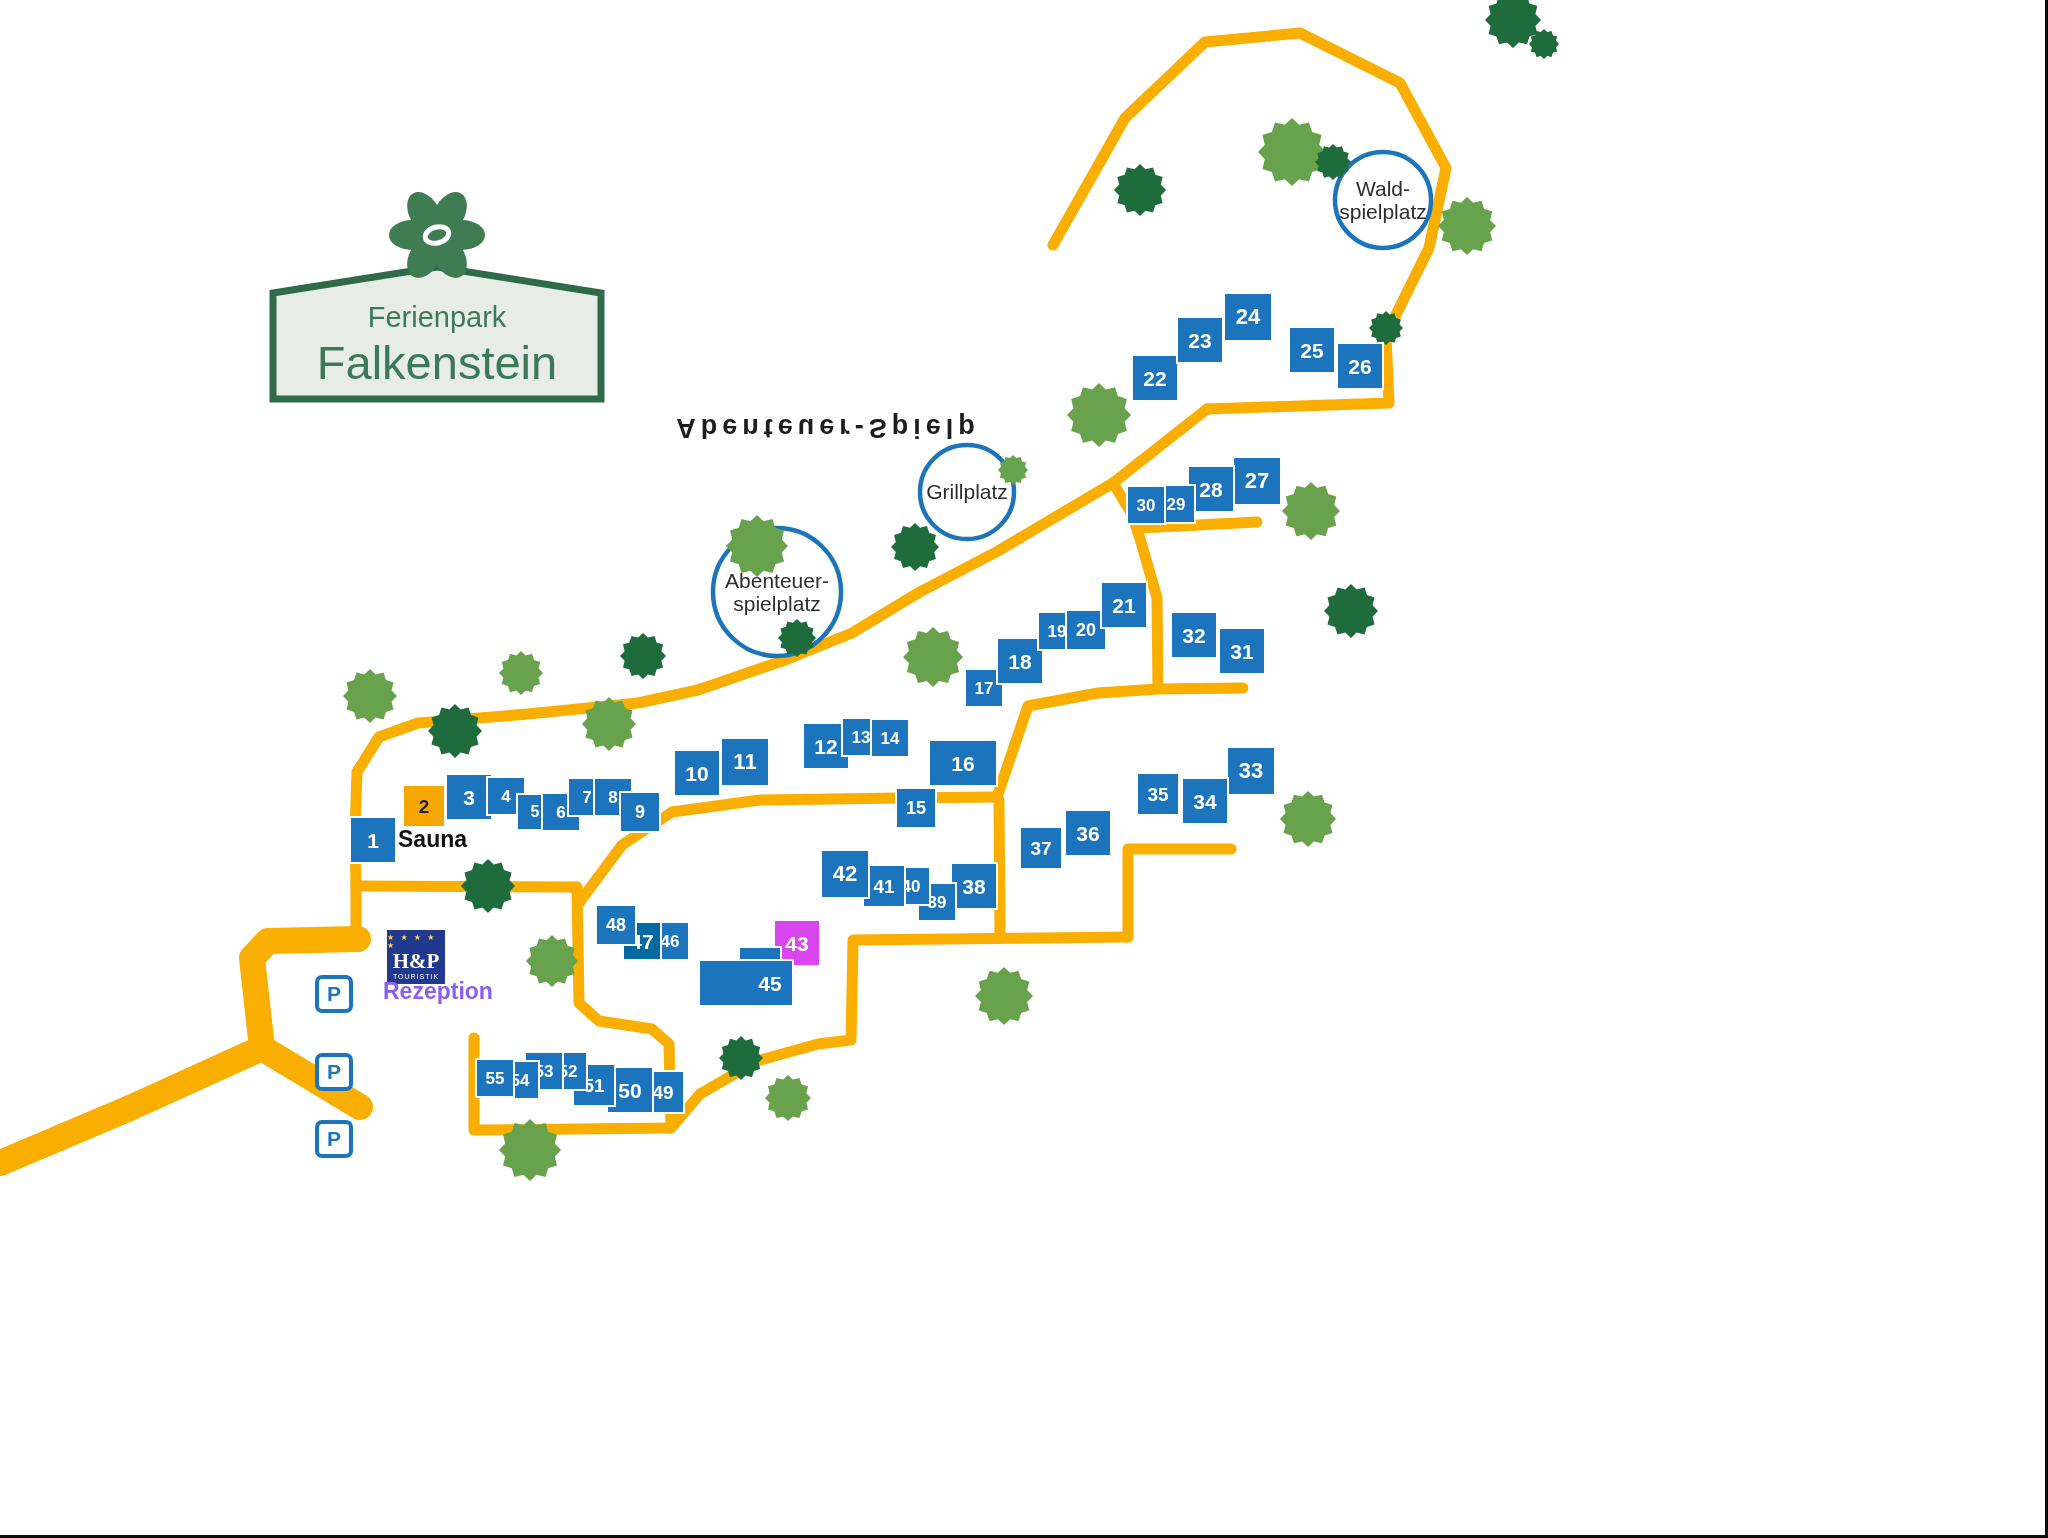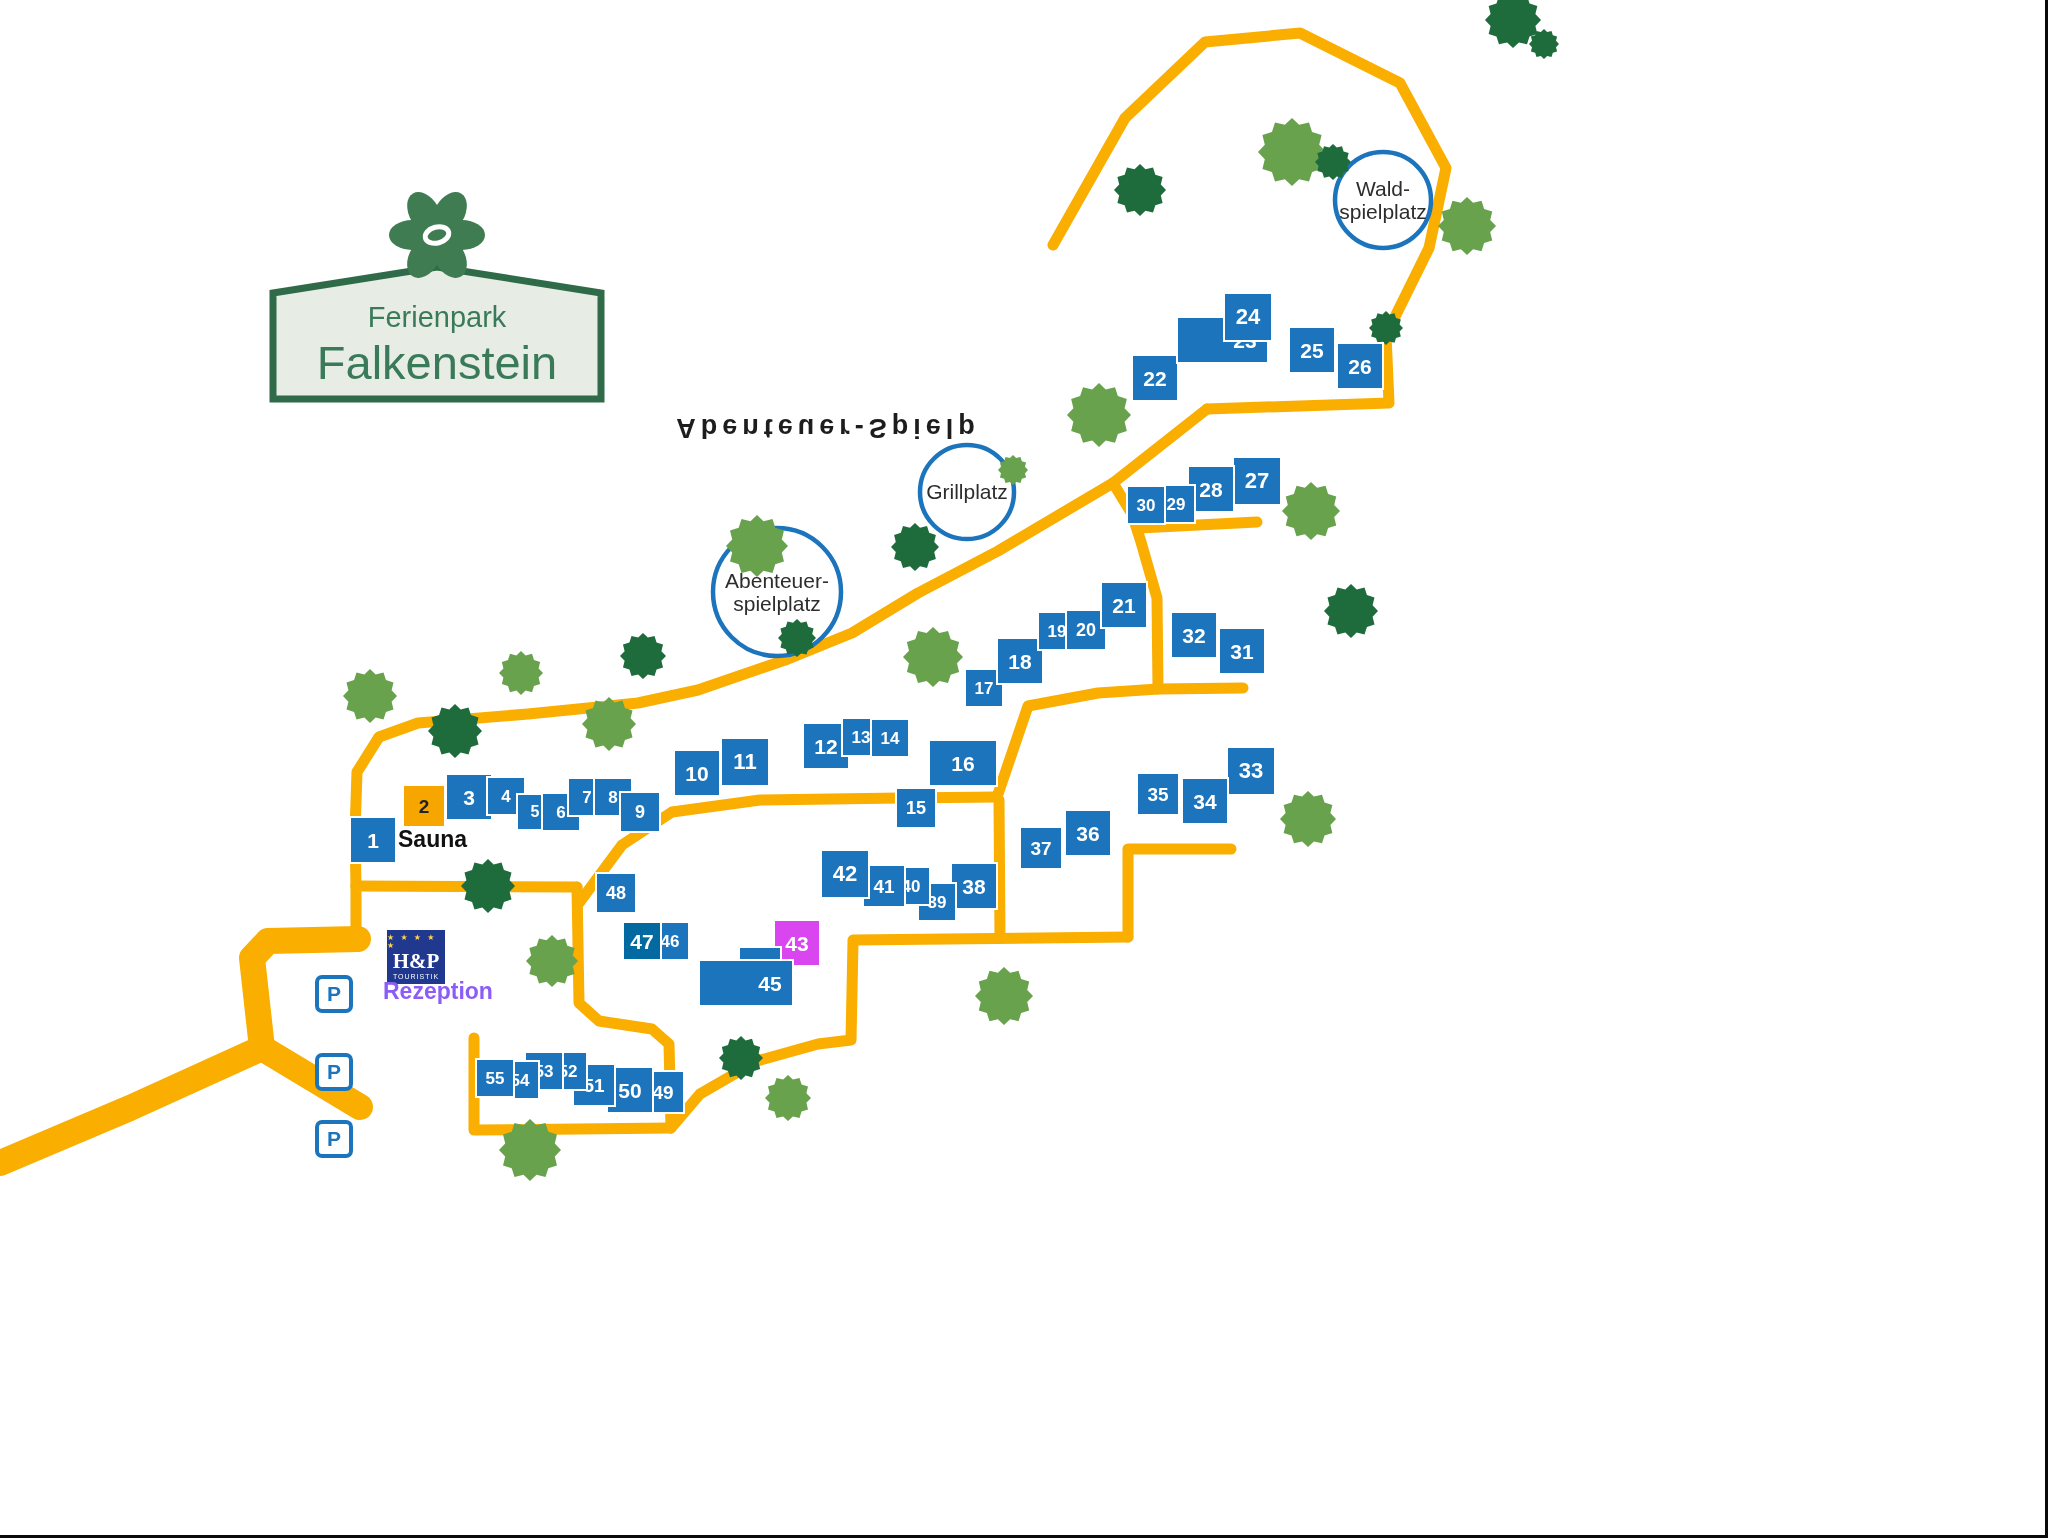--- a/index.html
+++ b/index.html
@@ -127,21 +127,21 @@
       <div class="building" style="left: 843px; top: 719px; width: 36px; height: 36px; background: rgb(28, 117, 188); font-size: 17px;">13</div>
       <div class="building" style="left: 872px; top: 720px; width: 36px; height: 36px; background: rgb(28, 117, 188); font-size: 17px;">14</div>
       <div class="building" style="left: 897px; top: 744px; width: 38px; height: 38px; background: rgb(28, 117, 188); font-size: 18px; margin-top: 45px;">15</div>
       <div class="building" style="left: 930px; top: 741px; width: 66px; height: 44px; background: rgb(28, 117, 188); font-size: 21px;">16</div>
       <div class="building" style="left: 966px; top: 670px; width: 36px; height: 36px; background: rgb(28, 117, 188); font-size: 17px;">17</div>
       <div class="building" style="left: 998px; top: 639px; width: 44px; height: 44px; background: rgb(28, 117, 188); font-size: 21px;">18</div>
       <div class="building" style="left: 1039px; top: 613px; width: 36px; height: 36px; background: rgb(28, 117, 188); font-size: 17px;">19</div>
       <div class="building" style="left: 1067px; top: 611px; width: 38px; height: 38px; background: rgb(28, 117, 188); font-size: 18px;">20</div>
       <div class="building" style="left: 1102px; top: 583px; width: 44px; height: 44px; background: rgb(28, 117, 188); font-size: 21px;">21</div>
       <div class="building" style="left: 1133px; top: 356px; width: 44px; height: 44px; background: rgb(28, 117, 188); font-size: 21px;">22</div>
-      <div class="building" style="left: 1178px; top: 318px; width: 44px; height: 44px; background: rgb(28, 117, 188); font-size: 21px; padding-left: 45px;">23</div>
+      <div class="building" style="left: 1178px; top: 318px; width: 44px; height: 44px; background: rgb(28, 117, 188); font-size: 21px;">23</div>
       <div class="building" style="left: 1225px; top: 294px; width: 46px; height: 46px; background: rgb(28, 117, 188); font-size: 22px;">24</div>
       <div class="building" style="left: 1290px; top: 328px; width: 44px; height: 44px; background: rgb(28, 117, 188); font-size: 21px;">25</div>
       <div class="building" style="left: 1338px; top: 344px; width: 44px; height: 44px; background: rgb(28, 117, 188); font-size: 21px;">26</div>
       <div class="building" style="left: 1234px; top: 458px; width: 46px; height: 46px; background: rgb(28, 117, 188); font-size: 22px;">27</div>
       <div class="building" style="left: 1189px; top: 467px; width: 44px; height: 44px; background: rgb(28, 117, 188); font-size: 21px;">28</div>
       <div class="building" style="left: 1158px; top: 486px; width: 36px; height: 36px; background: rgb(28, 117, 188); font-size: 17px;">29</div>
       <div class="building" style="left: 1128px; top: 487px; width: 36px; height: 36px; background: rgb(28, 117, 188); font-size: 17px;">30</div>
       <div class="building" style="left: 1220px; top: 629px; width: 44px; height: 44px; background: rgb(28, 117, 188); font-size: 21px;">31</div>
       <div class="building" style="left: 1172px; top: 613px; width: 44px; height: 44px; background: rgb(28, 117, 188); font-size: 21px;">32</div>
       <div class="building" style="left: 1228px; top: 748px; width: 46px; height: 46px; background: rgb(28, 117, 188); font-size: 22px;">33</div>
@@ -152,21 +152,21 @@
       <div class="building" style="left: 952px; top: 864px; width: 44px; height: 44px; background: rgb(28, 117, 188); font-size: 21px;">38</div>
       <div class="building" style="left: 919px; top: 884px; width: 36px; height: 36px; background: rgb(28, 117, 188); font-size: 17px;">39</div>
       <div class="building" style="left: 893px; top: 868px; width: 36px; height: 36px; background: rgb(28, 117, 188); font-size: 17px;">40</div>
       <div class="building" style="left: 864px; top: 866px; width: 40px; height: 40px; background: rgb(28, 117, 188); font-size: 19px;">41</div>
       <div class="building" style="left: 822px; top: 851px; width: 46px; height: 46px; background: rgb(28, 117, 188); font-size: 22px;">42</div>
       <div class="building" style="left: 775px; top: 921px; width: 44px; height: 44px; background: #d946ef; font-size: 21px;">43</div>
       <div class="building" style="left: 740px; top: 948px; width: 40px; height: 40px; background: rgb(28, 117, 188); font-size: 19px;">44</div>
       <div class="building" style="left: 700px; top: 961px; width: 44px; height: 44px; background: rgb(28, 117, 188); font-size: 21px; padding-left: 48px;">45</div>
       <div class="building" style="left: 652px; top: 923px; width: 36px; height: 36px; background: rgb(28, 117, 188); font-size: 17px;">46</div>
       <div class="building" style="left: 624px; top: 923px; width: 36px; height: 36px; background: #0369a1; font-size: 21px;">47</div>
-      <div class="building" style="left: 597px; top: 874px; width: 38px; height: 38px; background: rgb(28, 117, 188); font-size: 18px;">48</div>
+      <div class="building" style="left: 597px; top: 906px; width: 38px; height: 38px; background: rgb(28, 117, 188); font-size: 18px;">48</div>
       <div class="building" style="left: 643px; top: 1072px; width: 40px; height: 40px; background: rgb(28, 117, 188); font-size: 19px;">49</div>
       <div class="building" style="left: 608px; top: 1068px; width: 44px; height: 44px; background: rgb(28, 117, 188); font-size: 21px;">50</div>
       <div class="building" style="left: 574px; top: 1065px; width: 40px; height: 40px; background: rgb(28, 117, 188); font-size: 19px;">51</div>
       <div class="building" style="left: 550px; top: 1053px; width: 36px; height: 36px; background: rgb(28, 117, 188); font-size: 17px;">52</div>
       <div class="building" style="left: 526px; top: 1053px; width: 36px; height: 36px; background: rgb(28, 117, 188); font-size: 17px;">53</div>
       <div class="building" style="left: 502px; top: 1062px; width: 36px; height: 36px; background: rgb(28, 117, 188); font-size: 17px;">54</div>
       <div class="building" style="left: 477px; top: 1060px; width: 36px; height: 36px; background: rgb(28, 117, 188); font-size: 17px;">55</div>
       <div class="plabel" style="left: 1383px; top: 200px;">
         <div>Wald-</div>
         <div>spielplatz</div>

